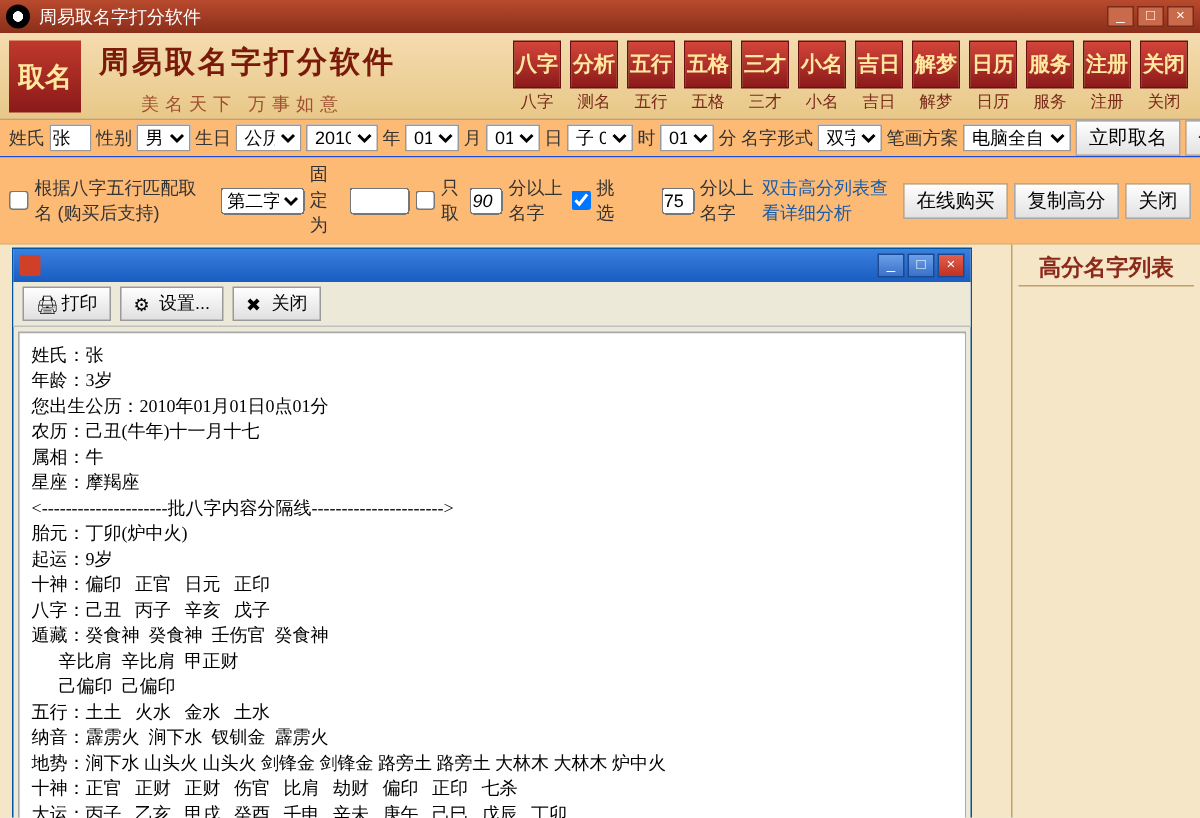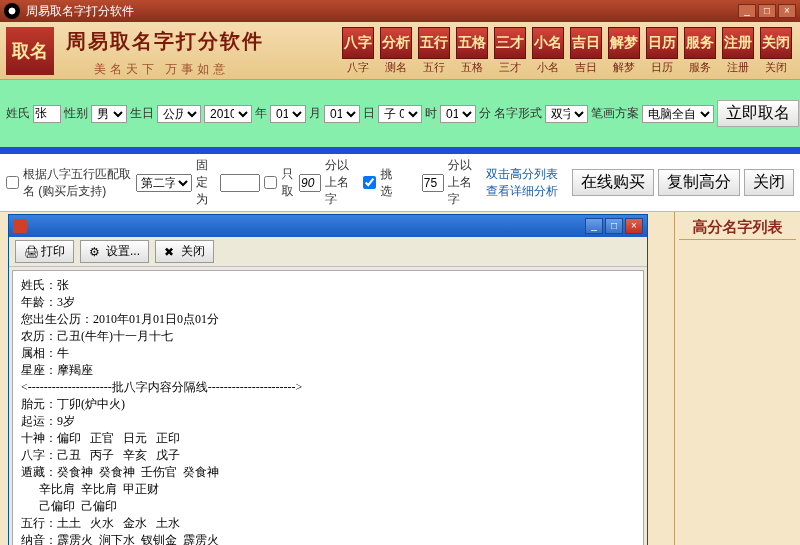--- a/index.html
+++ b/index.html
@@ -10,25 +10,25 @@
 .winbtn{width:18px;height:14px;background:#c96a4a;margin-left:2px;border:1px solid #7a2a18;text-align:center;line-height:12px;color:#fff;font-size:10px}
 .header{height:58px;background:linear-gradient(#f5dcb0,#e8c888);display:flex;align-items:center;padding:2px 6px;border-bottom:1px solid #c4a066}
 .logo{width:48px;height:48px;background:linear-gradient(#c0392b,#8b1a1a);color:#ffe8a0;display:flex;align-items:center;justify-content:center;font-size:18px;font-weight:bold;margin-right:8px;font-family:"KaiTi"}
 .apptitle{color:#8b2a1a;margin-right:12px}
 .apptitle .main{font-size:20px;font-weight:bold;font-family:"KaiTi";letter-spacing:2px;color:#7a1a0a}
 .apptitle .sub{font-size:12px;color:#a05030;margin-top:2px;letter-spacing:4px;padding-left:32px}
 .navbtns{display:flex;gap:2px;flex:1;justify-content:flex-end}
 .navbtn{width:36px;text-align:center}
 .navbtn .ico{width:32px;height:32px;background:linear-gradient(#d4453a,#8b1a1a);border:1px solid #6a1010;margin:0 auto;display:flex;align-items:center;justify-content:center;color:#ffe8a0;font-size:14px;font-family:"KaiTi";font-weight:bold}
 .navbtn .lbl{font-size:11px;color:#7a2a18;margin-top:1px}
-.toolbar{background:#86efac;padding:20px 6px;border-bottom:7px solid #1d4ed8;display:flex;align-items:center;gap:3px;flex-wrap:nowrap;font-size:12px;color:#333}
+.toolbar{background:#fdba74;padding:0 6px;border-bottom:1px solid #1d4ed8;display:flex;align-items:center;gap:3px;flex-wrap:nowrap;font-size:12px;color:#333}
 .toolbar label{white-space:nowrap}
 .toolbar select,.toolbar input[type=text]{border:1px solid #9a9a9a;background:#fff;font-size:12px;height:18px;padding:0 1px}
-.btn{border:1px solid #aaa;background:linear-gradient(#fefefe,#e2e2e2);padding:2px 8px;font-size:16px;white-space:nowrap;cursor:pointer}
-.toolbar2{background:#ffffff;padding:3px 6px;border-bottom:1px solid #d4b888;display:flex;align-items:center;gap:4px;font-size:12px;color:#333}
+.btn{border:1px solid #aaa;background:linear-gradient(#fefefe,#e2e2e2);padding:2px 8px;font-size:13px;white-space:nowrap;cursor:pointer}
+.toolbar2{background:#fdba74;padding:3px 6px;border-bottom:1px solid #d4b888;display:flex;align-items:center;gap:4px;font-size:12px;color:#333}
 .toolbar2 .link{color:#1a5caa;cursor:pointer}
 .content{display:flex;height:420px}
 .main{flex:1;position:relative;padding:4px}
 .sidebar{width:126px;border-left:1px solid #c4a066;padding:4px}
 .sidebar .sh{text-align:center;color:#8b2a1a;font-family:"KaiTi";font-size:15px;font-weight:bold;padding:2px;border-bottom:1px solid #c4a066}
 .inner-window{position:absolute;top:2px;left:8px;width:640px;height:410px;border:1px solid #0054a6;background:#ece9d8;display:flex;flex-direction:column}
 .inner-tb{height:22px;background:linear-gradient(#3a80e0,#1a5cc0);display:flex;align-items:center;color:#fff;padding:0 4px}
 .inner-tb .ico{width:14px;height:14px;background:#d04028;margin-right:4px;border-radius:2px}
 .inner-tb .spacer{flex:1}
 .inner-tb .wbtn{width:18px;height:16px;background:linear-gradient(#6aa0e8,#3a70c8);margin-left:2px;border:1px solid #1a4a90;text-align:center;line-height:13px;font-size:10px}

